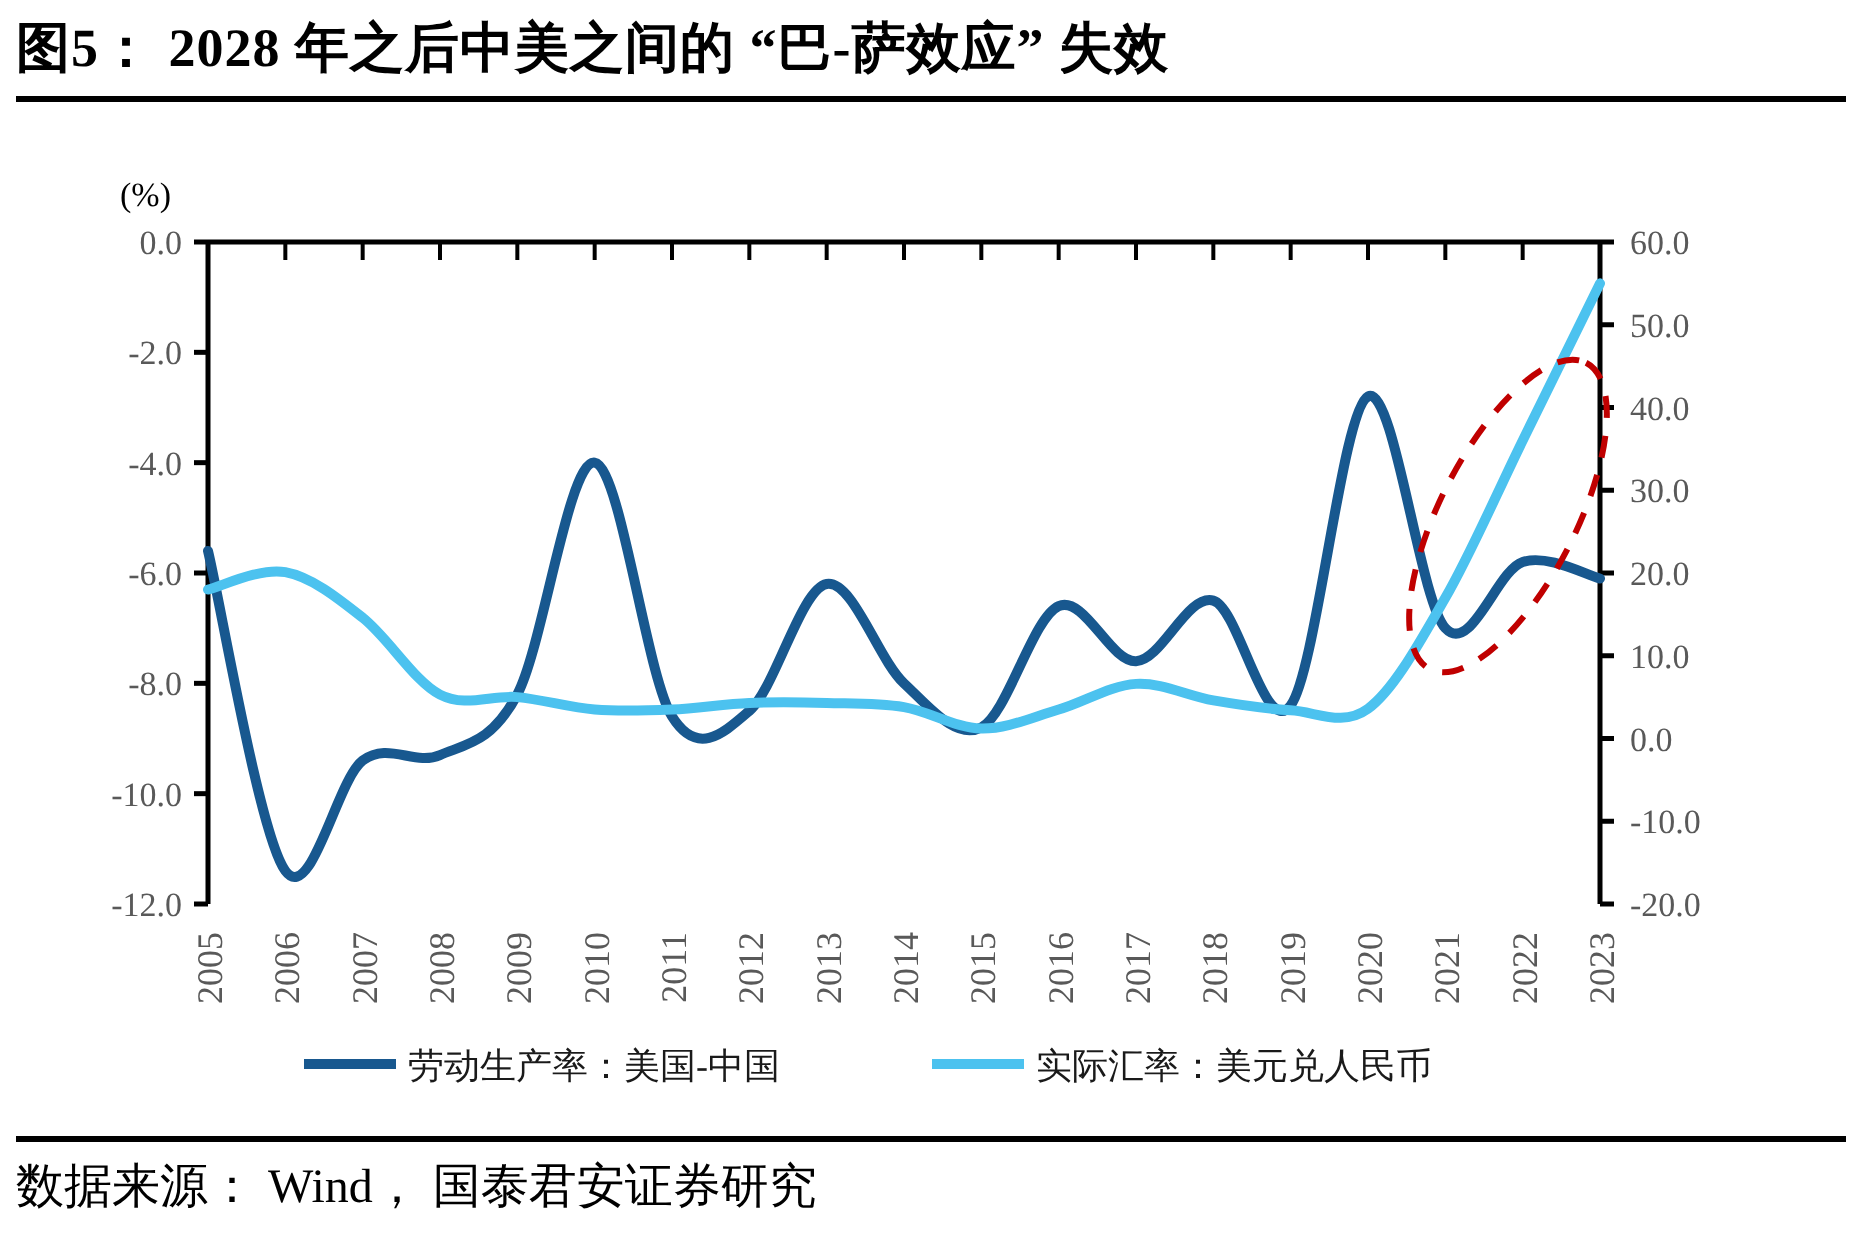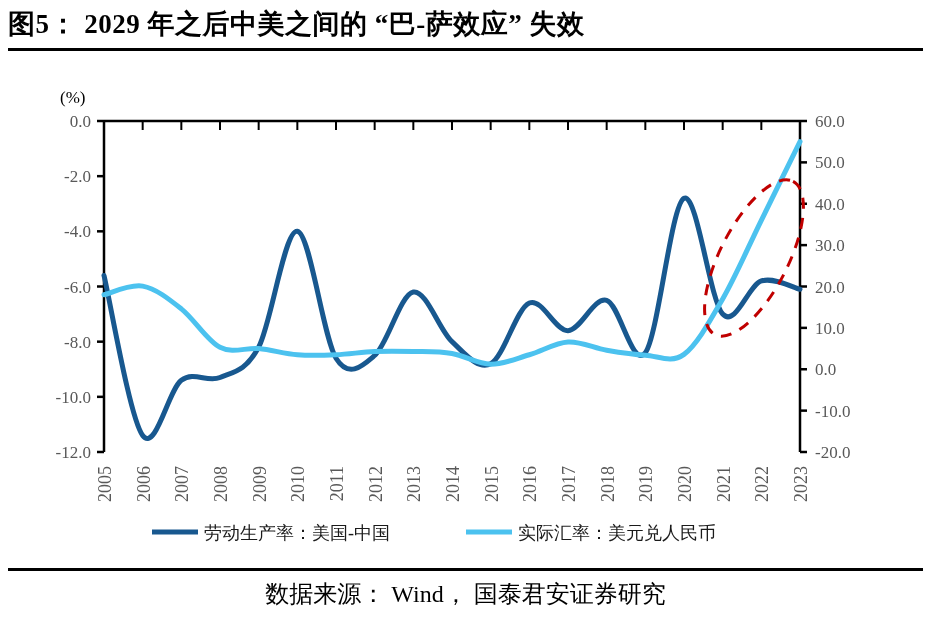--- a/index.html
+++ b/index.html
@@ -86,27 +86,26 @@
   #source-note {
     position: absolute;
     left: 8px;
     top: 575px;
     width: 915px;
     height: 40px;
     font-family: "Liberation Serif", "DejaVu Serif", serif;
     font-size: 24px;
     line-height: 38px;
     white-space: nowrap;
-    text-align: center;
   }
 </style>
 </head>
 <body>
 
-<div id="figure-title">图5： 2029 年之后中美之间的 “巴-萨效应” 失效</div>
+<div id="figure-title">图5： 2028 年之后中美之间的 “巴-萨效应” 失效</div>
 <div id="title-rule"></div>
 
 <div id="chart-area">
   <svg id="chart-svg" width="931" height="505">
       <line x1="104" y1="66" x2="104" y2="397" stroke="#000000" stroke-width="2.5"></line>
       <line x1="800" y1="66" x2="800" y2="397" stroke="#000000" stroke-width="2.5"></line>
       <line x1="104" y1="66" x2="800" y2="66" stroke="#000000" stroke-width="2.5"></line>
       <line x1="97" y1="66" x2="104" y2="66" stroke="#000000" stroke-width="2.5"></line>
       <text x="91" y="72" text-anchor="end" class="axis-label-text">0.0</text>
       <line x1="97" y1="121.16666666666663" x2="104" y2="121.16666666666663" stroke="#000000" stroke-width="2.5"></line>

